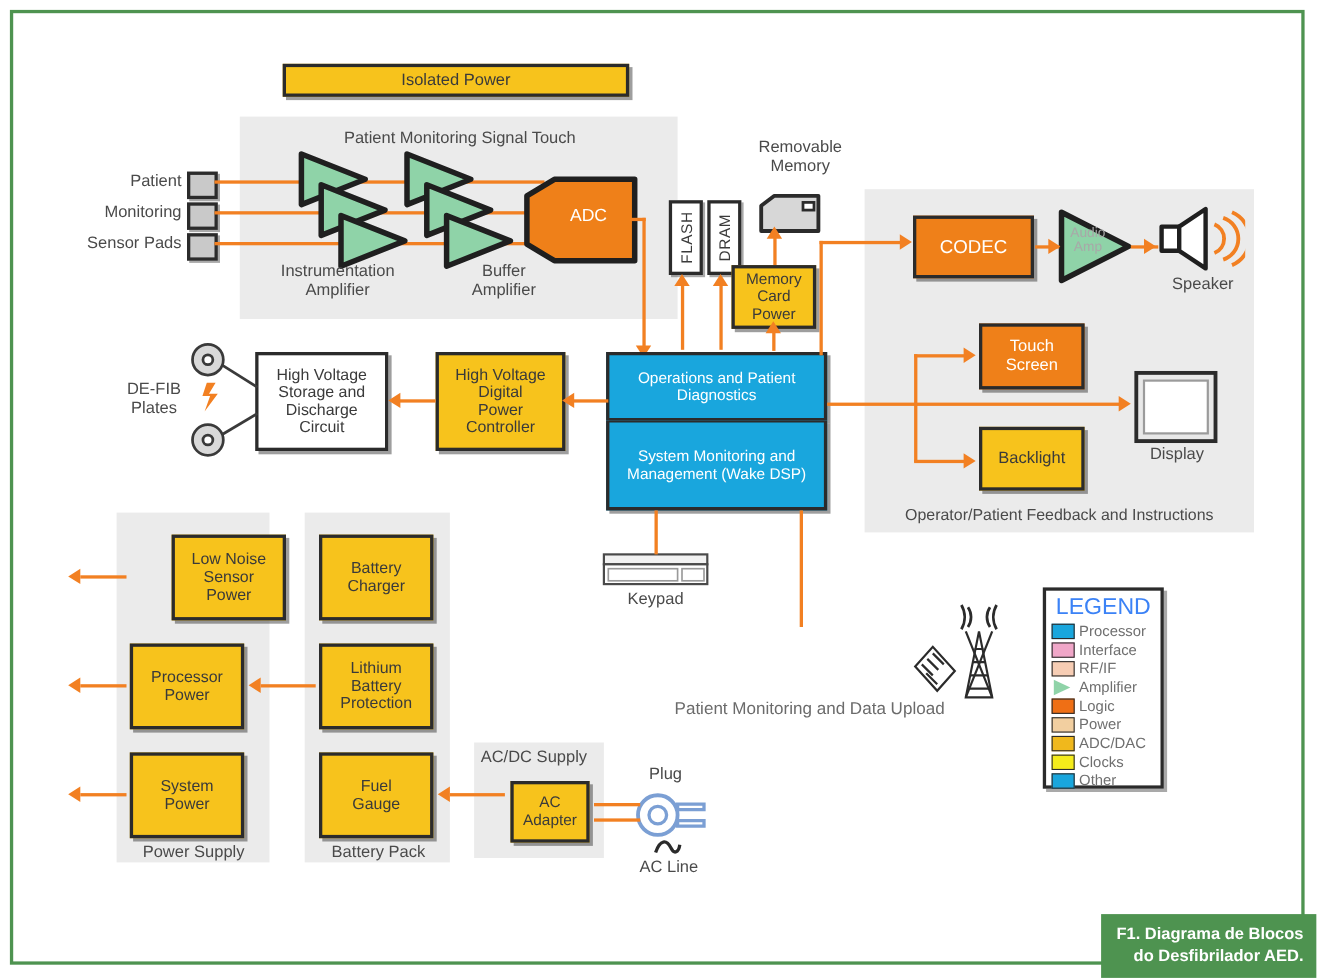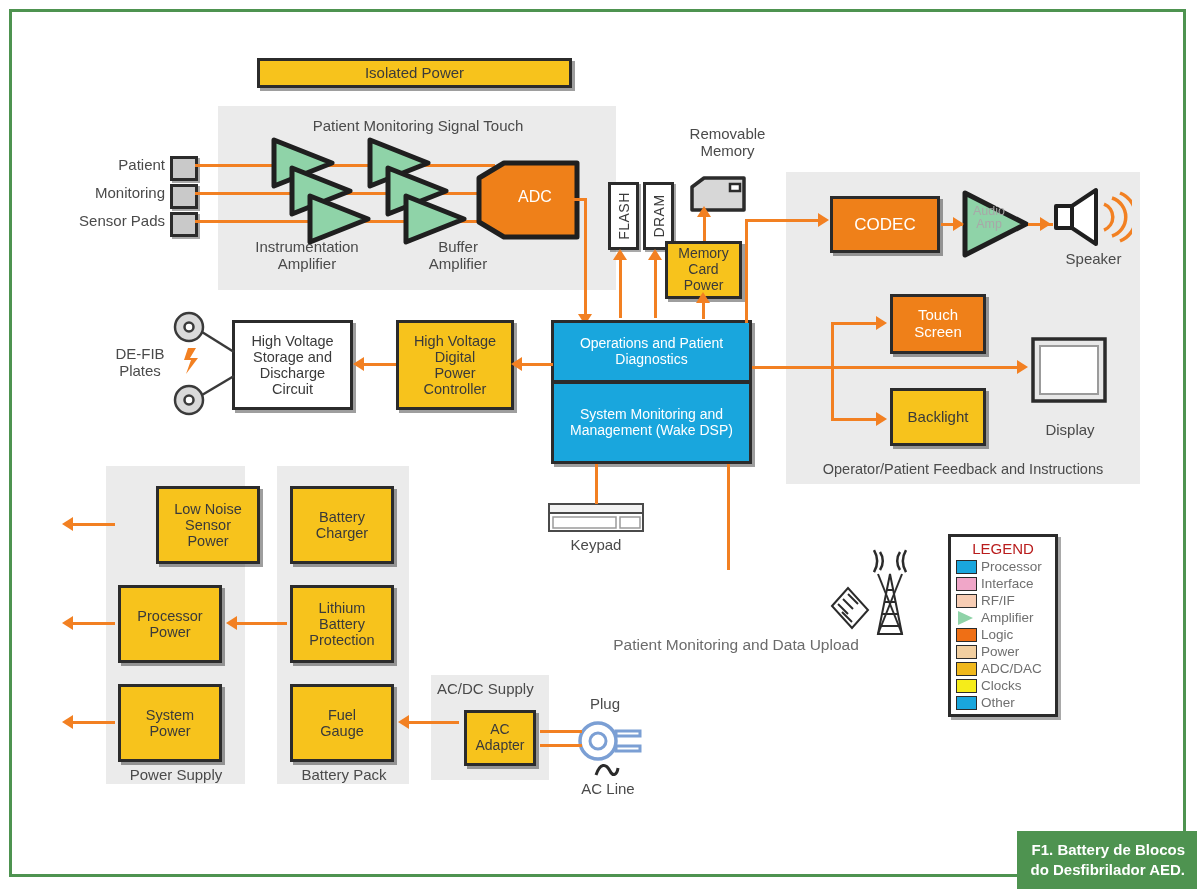--- a/index.html
+++ b/index.html
@@ -29,21 +29,21 @@
   .al{border-top:7px solid transparent;border-bottom:7px solid transparent;border-right:11px solid #f28022;}
   .ad{border-left:7px solid transparent;border-right:7px solid transparent;border-top:11px solid #f28022;}
   .au{border-left:7px solid transparent;border-right:7px solid transparent;border-bottom:11px solid #f28022;}
   .pad{position:absolute;width:22px;height:19px;background:#c9c9c9;border:3px solid #2b2b2b;box-shadow:2px 2px 0 rgba(40,40,40,.4);}
   .memchip{position:absolute;background:#ffffff;border:3px solid #2b2b2b;box-shadow:2px 2px 0 rgba(40,40,40,.4);
            display:flex;align-items:center;justify-content:center;}
   .memchip span{transform:rotate(-90deg);font-size:14px;color:#3a3a3a;white-space:nowrap;letter-spacing:.5px;}
   #caption{position:absolute;right:0px;bottom:0px;background:#4e9350;color:#fff;
            font-weight:bold;font-size:15px;line-height:1.35;text-align:right;padding:9px 12px 9px 14px;}
   #legend{position:absolute;background:#ffffff;border:3px solid #2b2b2b;box-shadow:3px 3px 0 rgba(40,40,40,.4);}
-  #legend .ltitle{text-align:center;font-size:15px;color:#b91c1c;padding:3px 0 1px;}
+  #legend .ltitle{text-align:center;font-size:21px;color:#3b82f6;padding:3px 0 1px;}
   .lrow{display:flex;align-items:center;height:17px;padding-left:5px;}
   .sw{width:19px;height:12px;border:1.5px solid #2b2b2b;margin-right:4px;flex:0 0 auto;}
   .swtri{width:0;height:0;border-top:7px solid transparent;border-bottom:7px solid transparent;
          border-left:15px solid #8fd3a8;margin-right:8px;margin-left:2px;flex:0 0 auto;}
   .lrow span{font-size:13.5px;color:#6f6f6f;white-space:nowrap;}
 </style>
 </head>
 <body>
 
 <div id="page">
@@ -179,21 +179,21 @@
  <div class="arrow ar" style="left:1040px;top:217px;"></div>
 
  <div class="abs blk power" style="left:890px;top:388px;width:96px;height:58px;font-size:15px;">Backlight</div>
  <div class="abs blk logic" style="left:890px;top:294px;width:96px;height:60px;font-size:15px;white-space:pre-line;">Touch
 Screen</div>
 
  <svg class="abs" style="left:1030px;top:336px;width:78px;height:68px;" viewBox="0 0 78 68">
    <rect x="3" y="3" width="72" height="62" fill="#e8e8e8" stroke="#2b2b2b" stroke-width="3.5"></rect>
    <rect x="10" y="10" width="58" height="48" fill="#ffffff" stroke="#9b9b9b" stroke-width="2"></rect>
  </svg>
- <div class="lbl c" style="left:1027px;top:404px;width:86px;margin-top:17px;">Display</div>
+ <div class="lbl c" style="left:1027px;top:404px;width:86px;">Display</div>
 
  <div class="wire wh" style="left:752px;top:366px;width:270px;"></div>
  <div class="arrow ar" style="left:1017px;top:360px;"></div>
  <div class="wire wv" style="left:831px;top:322px;height:98px;"></div>
  <div class="wire wh" style="left:831px;top:322px;width:48px;"></div>
  <div class="arrow ar" style="left:876px;top:316px;"></div>
  <div class="wire wh" style="left:831px;top:418px;width:48px;"></div>
  <div class="arrow ar" style="left:876px;top:412px;"></div>
 
  <div class="lbl c" style="left:790px;top:461px;width:346px;font-size:14.5px;">Operator/Patient Feedback and Instructions</div>
@@ -317,16 +317,16 @@
        <span>Clocks</span>
      </div>
      <div class="lrow">
        <div class="sw" style="background:#19a6dd;"></div>
        <span>Other</span>
      </div>
    </div>
  </div>
 
  <div id="caption">
-   <div>F1. Battery de Blocos</div>
+   <div>F1. Diagrama de Blocos</div>
    <div>do Desfibrilador AED.</div>
  </div>
 </div>
 
 </body></html>

